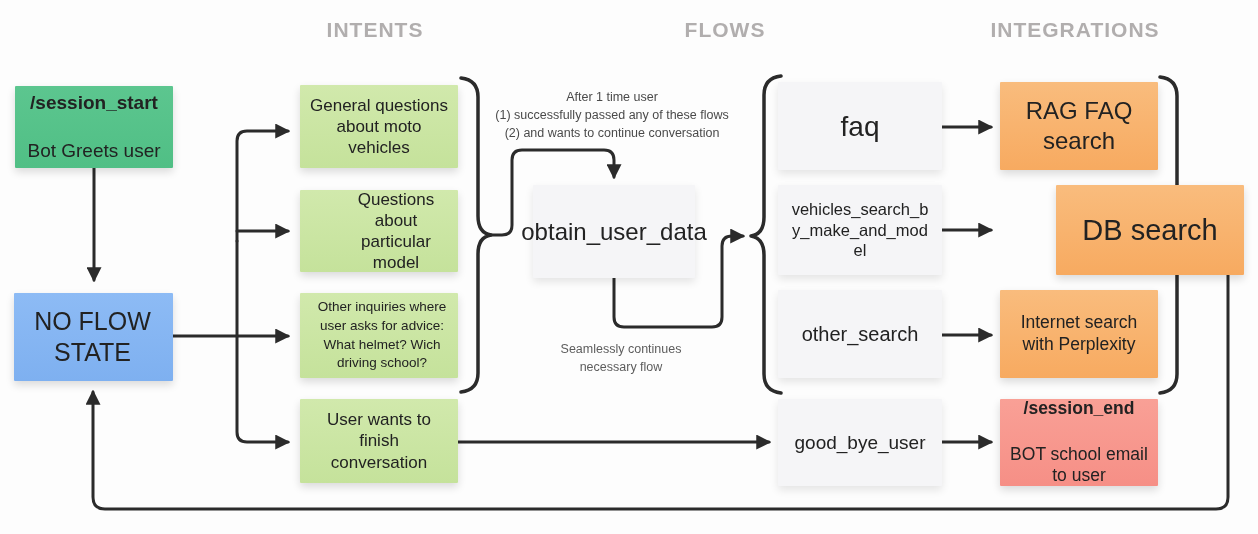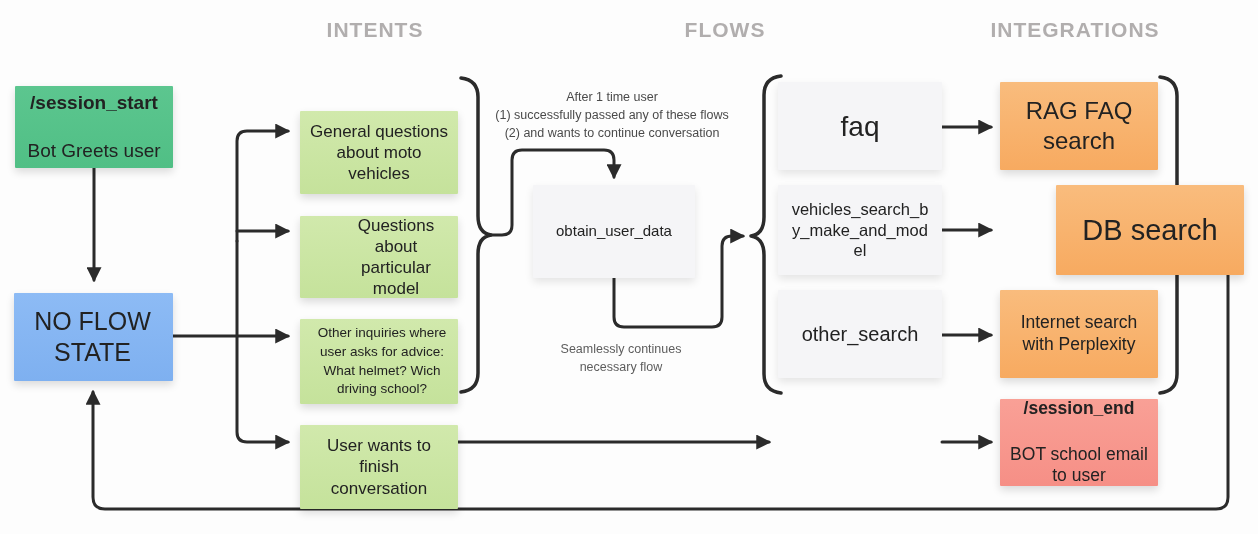--- a/index.html
+++ b/index.html
@@ -14,21 +14,21 @@
   }
   .node{
     position:absolute;display:flex;flex-direction:column;align-items:center;
     justify-content:center;text-align:center;box-sizing:border-box;
     padding:6px 10px;line-height:1.25;border-radius:1px;
     box-shadow:0 4px 8px rgba(0,0,0,0.14);
     gap:24px;
   }
   .green-dark{background:linear-gradient(180deg,#5cc68f,#50bf85);}
   .blue{background:linear-gradient(180deg,#8dbbf5,#7eb0f0);font-size:25px;padding-left:8px;}
-  .green-light{background:linear-gradient(180deg,#d1e9ac,#c5e29b);margin-top:26px;}
+  .green-light{background:linear-gradient(180deg,#d1e9ac,#c5e29b);}
   .whitebox{background:#f5f5f7;box-shadow:0 4px 9px rgba(0,0,0,0.10);}
   .orange{background:linear-gradient(180deg,#f9bc7d,#f7aa60);}
   .red{background:linear-gradient(180deg,#f9a096,#f68f86);}
   .bold{font-weight:bold;}
   .annotation{
     position:absolute;text-align:center;font-size:12.5px;line-height:1.45;
     color:#4a4a4a;white-space:pre-line;transform:translateX(-50%);
   }
   .annotation.light{color:#5d5d5d;}
   .wrap-any{overflow-wrap:anywhere;word-break:break-word;}
@@ -99,35 +99,38 @@
     <div>Other inquiries where user asks for advice: What helmet? Wich driving school?</div>
   </div>
   <div class="node green-light" style="left:300px;top:399px;width:158px;height:84px;font-size:17px;">
     <div>User wants to finish conversation</div>
   </div>
 
   <div class="annotation" style="left:612px;top:88px;width:270px;">After 1 time user
 (1) successfully passed any of these flows
 (2) and wants to continue conversation</div>
 
-  <div class="node whitebox" style="left:533px;top:185px;width:162px;height:93px;font-size:15px;">
+  <div class="node whitebox" style="left:533px;top:185px;width:162px;height:93px;font-size:24px;">
     <div>obtain_user_data</div>
   </div>
 
   <div class="annotation light" style="left:621px;top:340px;width:220px;">Seamlessly continues
 necessary flow</div>
 
   <div class="node whitebox" style="left:778px;top:82px;width:164px;height:88px;font-size:28px;">
     <div>faq</div>
   </div>
   <div class="node whitebox wrap-any" style="left:778px;top:185px;width:164px;height:90px;font-size:16.5px;">
     <div class="wrap-any">vehicles_search_by_make_and_model</div>
   </div>
   <div class="node whitebox" style="left:778px;top:290px;width:164px;height:88px;font-size:20px;">
     <div>other_search</div>
+  </div>
+  <div class="node whitebox" style="left:778px;top:399px;width:164px;height:87px;font-size:19px;">
+    <div>good_bye_user</div>
   </div>
 
   <div class="node orange" style="left:1000px;top:82px;width:158px;height:88px;font-size:24px;">
     <div>RAG FAQ search</div>
   </div>
   <div class="node orange" style="left:1056px;top:185px;width:188px;height:90px;font-size:29px;">
     <div>DB search</div>
   </div>
   <div class="node orange" style="left:1000px;top:290px;width:158px;height:88px;font-size:17.5px;">
     <div>Internet search with Perplexity</div>

